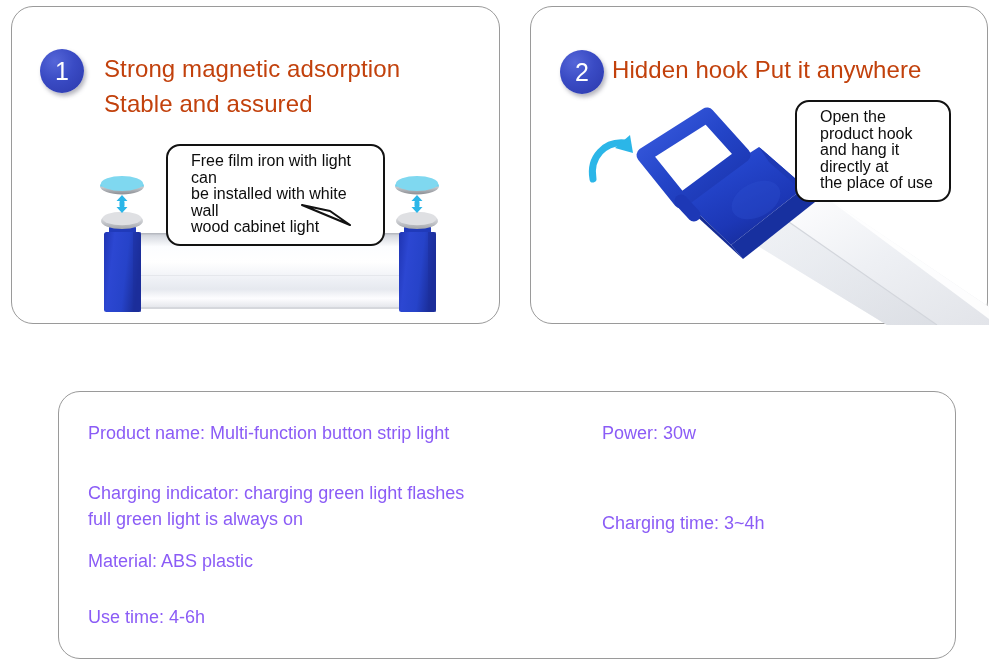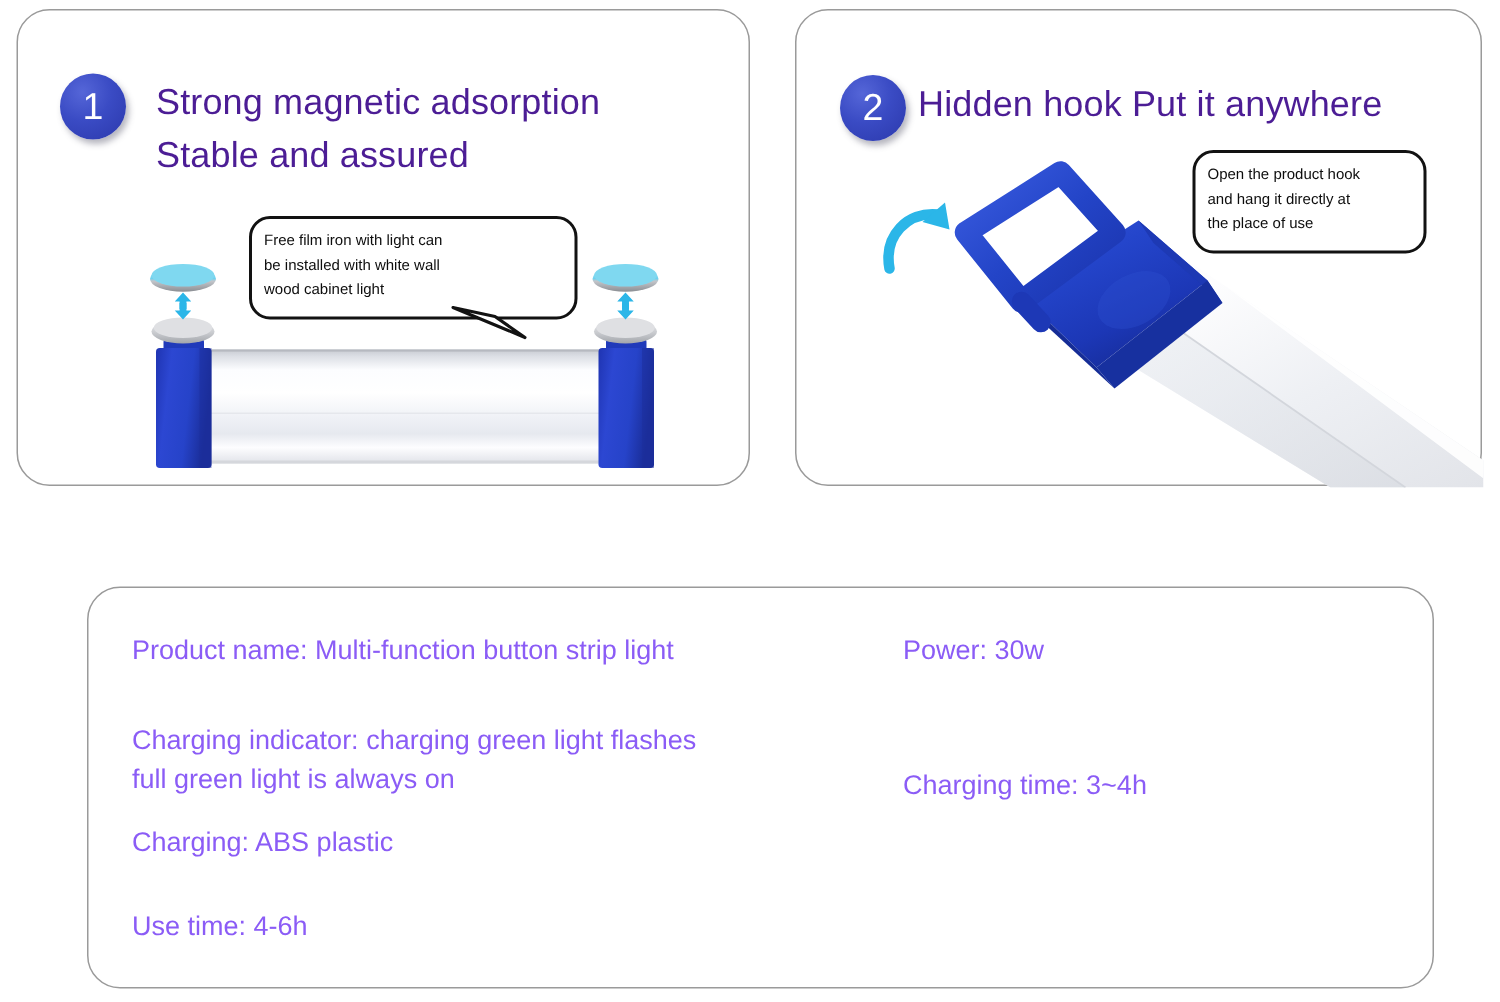--- a/index.html
+++ b/index.html
@@ -36,35 +36,35 @@
     font-family: "Liberation Sans", sans-serif;
   }
   #badge-1 { left: 40px;  top: 49px; }
   #badge-2 { left: 560px; top: 50px; }
 
   
   .panel-heading {
     position: absolute;
     font-size: 24px;
     line-height: 35px;
-    color: #4c1d95;
+    color: #c2410c;
     white-space: pre;
     letter-spacing: .1px;
   }
   #heading-1 { left: 104px; top: 51px; }
   #heading-2 { left: 612px; top: 52px; }
 
   
   .bubble {
     position: absolute;
     background: #ffffff;
     border: 2.1px solid #121212;
     border-radius: 14px;
-    padding: 7px 9px 8px 8px;
-    font-size: 10px;
+    padding: 7px 9px 8px 23px;
+    font-size: 16px;
     line-height: 16.5px;
     color: #0d0d0d;
     white-space: pre-line;
     z-index: 5;
   }
   #bubble-1 { left: 166px; top: 144px; width: 219px; }
   #bubble-2 { left: 795px; top: 100px; width: 156px; }
   .bubble-tail { position: absolute; z-index: 6; }
 
   
@@ -234,21 +234,21 @@
 the place of use</div>
 
   <div class="panel" id="panel-3"></div>
 
   <div class="spec-col" id="spec-col-left">
     <div class="spec-line">Product name: Multi-function button strip light</div>
     <div class="spec-gap-a"></div>
     <div class="spec-line">Charging indicator: charging green light flashes</div>
     <div class="spec-line spec-indent">full green light is always on</div>
     <div class="spec-gap-b"></div>
-    <div class="spec-line">Charging: ABS plastic</div>
+    <div class="spec-line">Material: ABS plastic</div>
     <div class="spec-gap-c"></div>
     <div class="spec-line">Use time: 4-6h</div>
   </div>
 
   <div class="spec-col" id="spec-col-right">
     <div class="spec-line">Power: 30w</div>
     <div class="spec-r-gap"></div>
     <div class="spec-r-gap"></div>
     <div class="spec-line">Charging time: 3~4h</div>
   </div>

